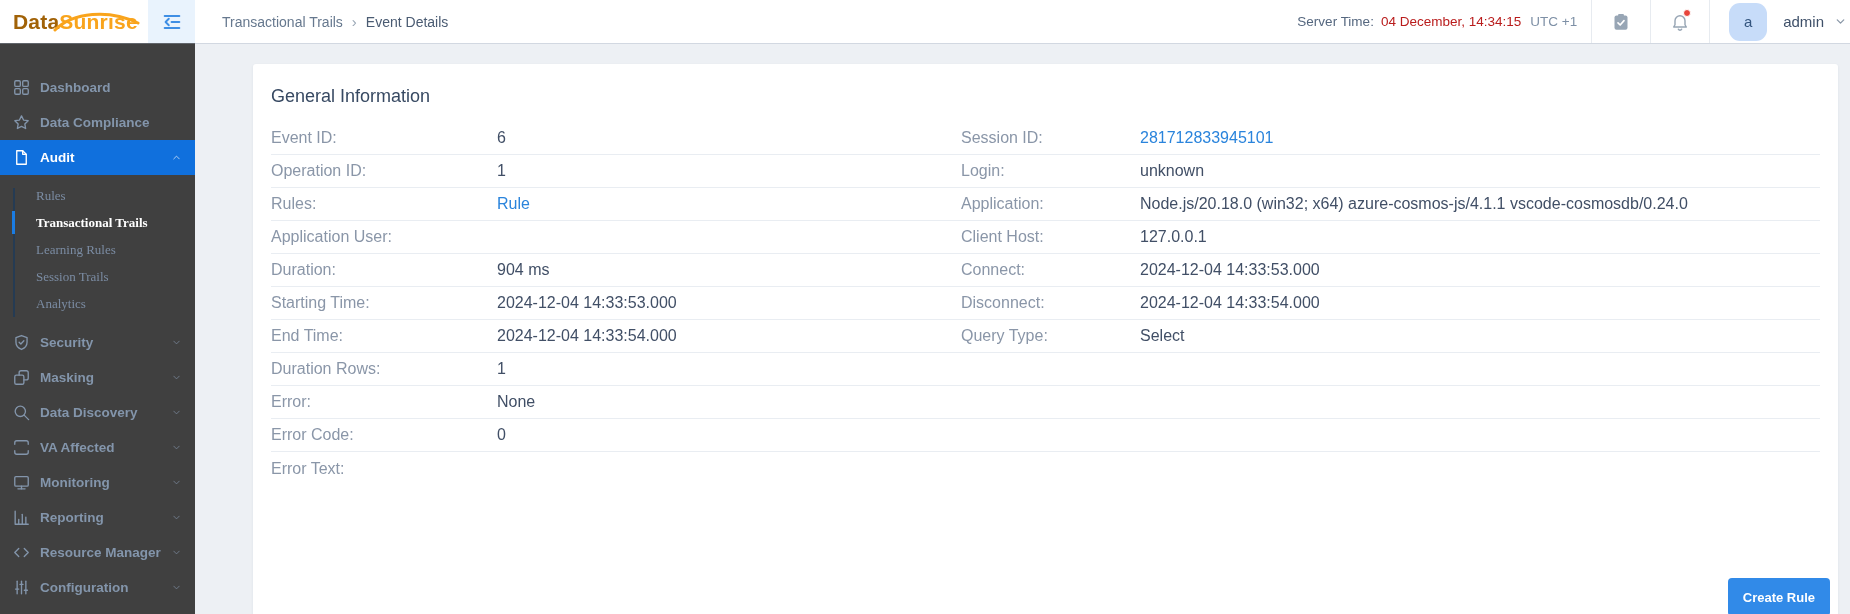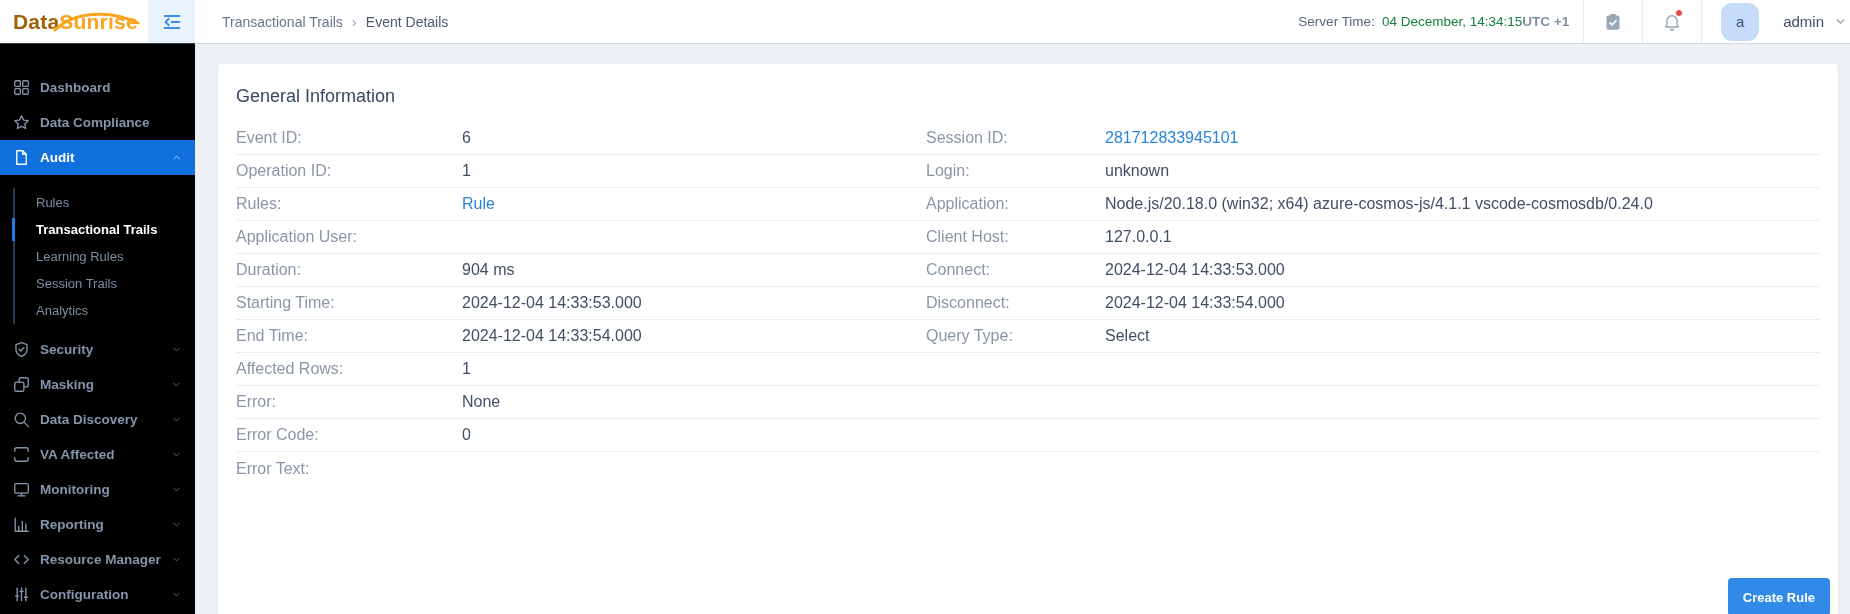--- a/index.html
+++ b/index.html
@@ -23,51 +23,51 @@
   .logo-sun  { color:#f9a41c; }
   .logo-arc  { position:absolute; left:53px; top:0px; pointer-events:none; }
   .collapse-btn { width:47px; flex:0 0 47px; height:43px; background:#e9f3fd;
           display:flex; align-items:center; justify-content:center; cursor:pointer; }
   .breadcrumb { margin-left:27px; font-size:14px; display:flex; align-items:center; gap:9px; white-space:nowrap; }
   .bc-parent { color:#66788e; cursor:pointer; }
   .bc-sep    { color:#9aa7b6; font-size:15px; }
   .bc-cur    { color:#4a5b72; }
   .hdr-right { margin-left:auto; display:flex; align-items:center; height:100%; padding-right:3px; }
   .st-label { color:#55677f; font-size:13.5px; margin-right:7px; white-space:nowrap; }
-  .st-value { color:#15803d; font-size:13.5px; white-space:nowrap; }
-  .st-tz    { color:#7e90a6; font-size:13.5px; margin-right:14px; white-space:nowrap;font-weight:bold; }
+  .st-value { color:#b91c1c; font-size:13.5px; white-space:nowrap; }
+  .st-tz    { color:#7e90a6; font-size:13.5px; margin-left:9px; margin-right:14px; white-space:nowrap; }
   .hdr-div  { width:1px; height:43px; background:#e7ebf0; }
   .hdr-icon-btn { width:58px; height:100%; display:flex; align-items:center; justify-content:center;
           position:relative; cursor:pointer; }
   .bell-dot { position:absolute; top:9px; right:18px; width:8px; height:8px; border-radius:50%;
           background:#e8453c; border:1.5px solid #fff; }
   .user-menu { display:flex; align-items:center; padding-left:19px; cursor:pointer; height:100%; }
   .avatar { width:38px; height:38px; border-radius:11px; background:#c7dcf9; color:#33557f;
           display:flex; align-items:center; justify-content:center; font-size:15px; }
-  .user-name { margin-left:24px; color:#3f5069; font-size:15px; }
+  .user-name { margin-left:16px; color:#3f5069; font-size:15px; }
   .user-chev { margin-left:10px; display:flex; }
 
   
   .body-row { display:flex; flex:1; min-height:0; }
 
-  nav.sidebar { width:195px; flex:0 0 195px; background:#000000; padding-top:27px; overflow:hidden; }
+  nav.sidebar { width:195px; flex:0 0 195px; background:#404040; padding-top:27px; overflow:hidden; }
   .side-item { height:35px; display:flex; align-items:center; padding:0 13px 0 12px;
           color:#8395ab; font-size:13.5px; font-weight:600; cursor:pointer; white-space:nowrap; }
   .side-item .si-icon { width:19px; height:19px; flex:0 0 19px; margin-right:9px; display:flex; }
   .side-item .si-label { flex:1; overflow:hidden; }
   .side-item .si-chev { flex:0 0 auto; display:flex; opacity:.85; }
   .side-item.active { background:#1070dd; color:#ffffff; }
-  .subnav { position:relative; padding:14px 0 8px; }
+  .subnav { position:relative; padding:7px 0 8px;font-family:Liberation Serif, serif; }
   .subnav::before { content:""; position:absolute; left:13px; top:13px; bottom:8px; width:2px; background:#253b53; }
   .sub-item { height:27px; display:flex; align-items:center; padding-left:36px; font-size:13px;
           color:#7b8ca3; cursor:pointer; position:relative; white-space:nowrap; }
   .sub-item.active { color:#ffffff; font-weight:700; }
   .sub-item.active::before { content:""; position:absolute; left:12px; top:2px; bottom:2px; width:3px; background:#1b7ce2; }
 
-  main { flex:1; position:relative; padding:21px 12px 4px 23px; overflow:hidden; }
+  main { flex:1; position:relative; padding:21px 12px 4px 23px; overflow:hidden;margin-left:35px; }
   .card { background:#ffffff; border-radius:3px; box-shadow:0 1px 3px rgba(30,50,80,.07);
           padding:0 18px; height:640px; }
   .card h2 { margin:0; padding:22px 0 15px; font-size:18px; font-weight:400; color:#374962; }
   .frow { display:flex; align-items:center; height:33px; border-bottom:1px solid #e9edf2; font-size:16px; }
   .frow:last-child { border-bottom:none; }
   .cell { white-space:nowrap; overflow:hidden; }
   .ll { width:226px; color:#8a96a8; }
   .lv { width:464px; color:#414f66; }
   .rl { width:179px; color:#8a96a8; }
   .rv { flex:1; color:#414f66; }
@@ -340,21 +340,21 @@
               <span class="cell rl">Disconnect:</span>
               <span class="cell rv">2024-12-04 14:33:54.000</span>
             </div>
             <div class="frow">
               <span class="cell ll">End Time:</span>
               <span class="cell lv">2024-12-04 14:33:54.000</span>
               <span class="cell rl">Query Type:</span>
               <span class="cell rv">Select</span>
             </div>
             <div class="frow">
-              <span class="cell ll">Affected Rows:</span>
+              <span class="cell ll">Duration Rows:</span>
               <span class="cell lv">1</span>
               <span class="cell rl"></span>
               <span class="cell rv"></span>
             </div>
             <div class="frow">
               <span class="cell ll">Error:</span>
               <span class="cell lv">None</span>
               <span class="cell rl"></span>
               <span class="cell rv"></span>
             </div>

